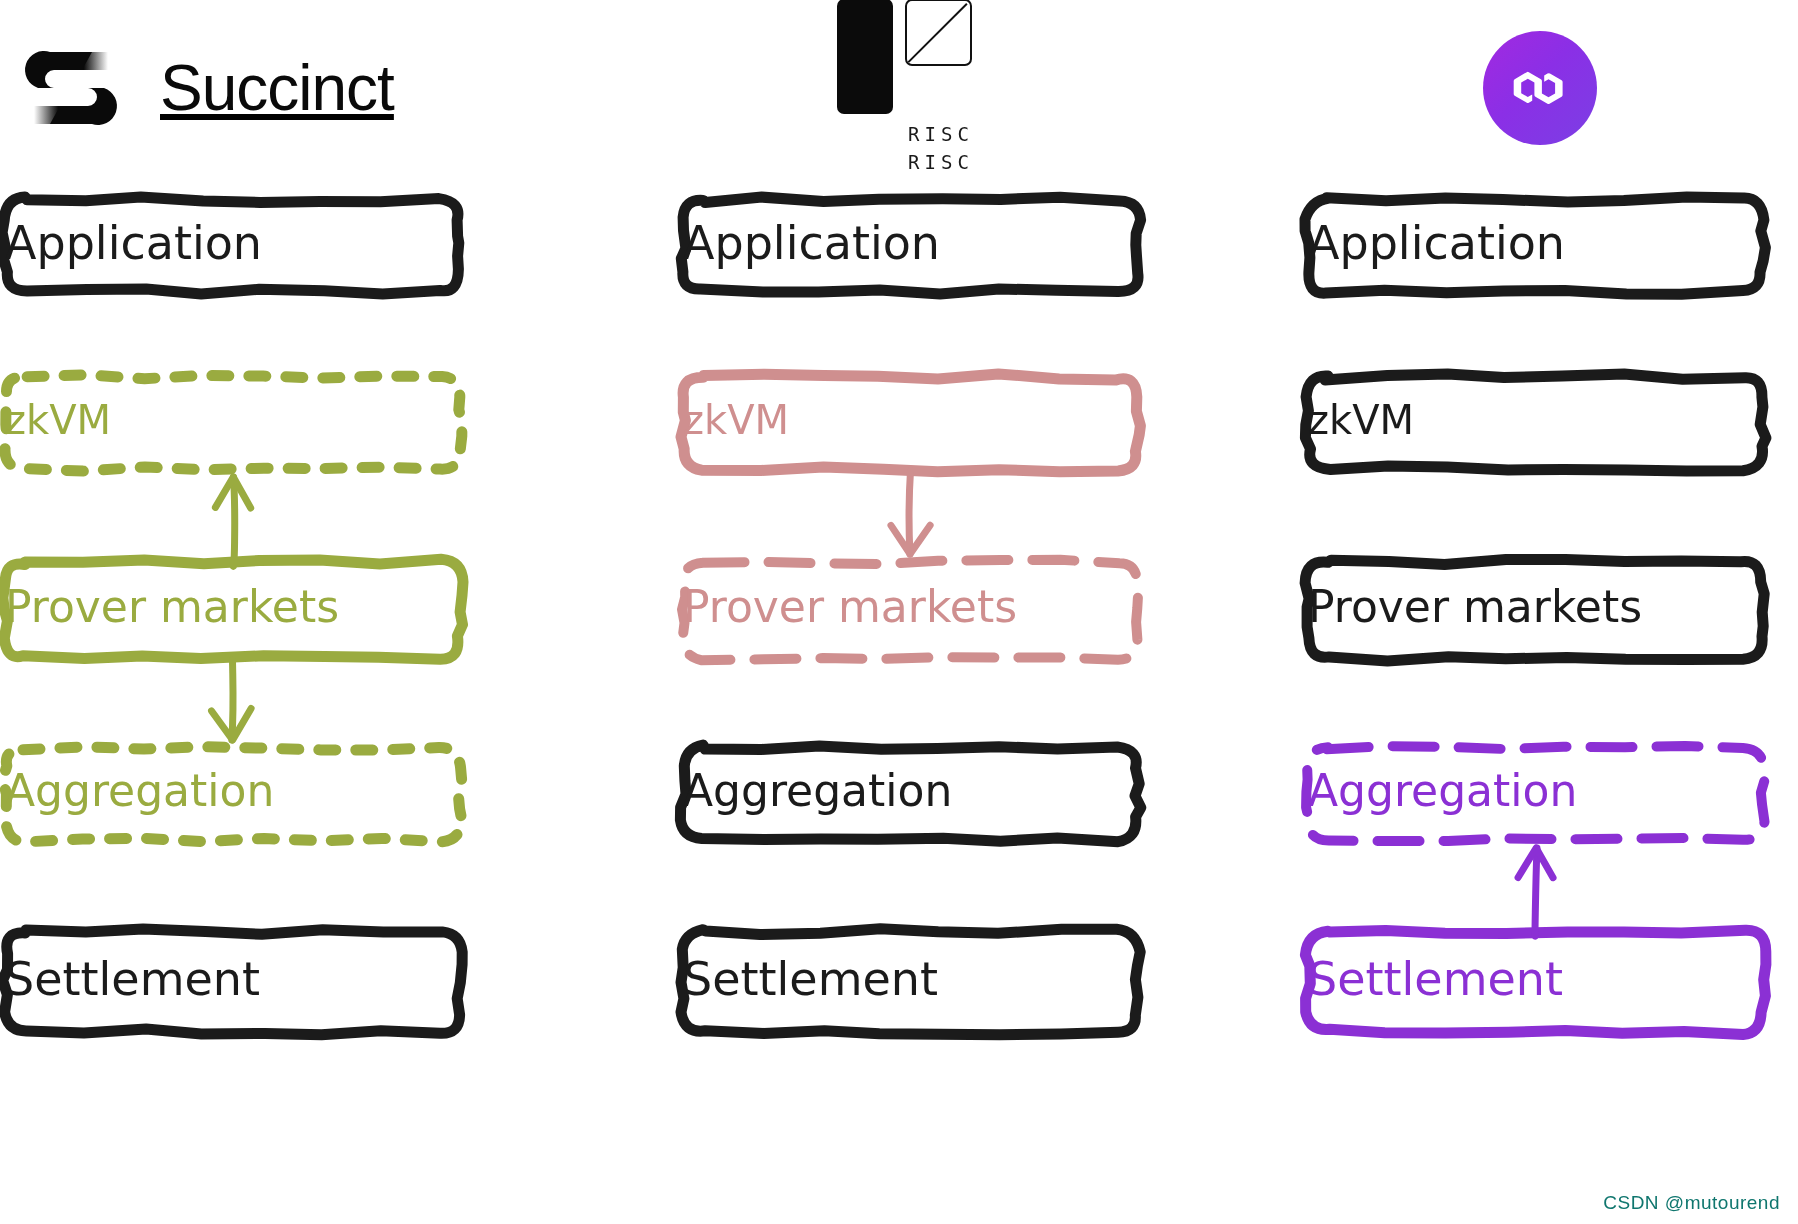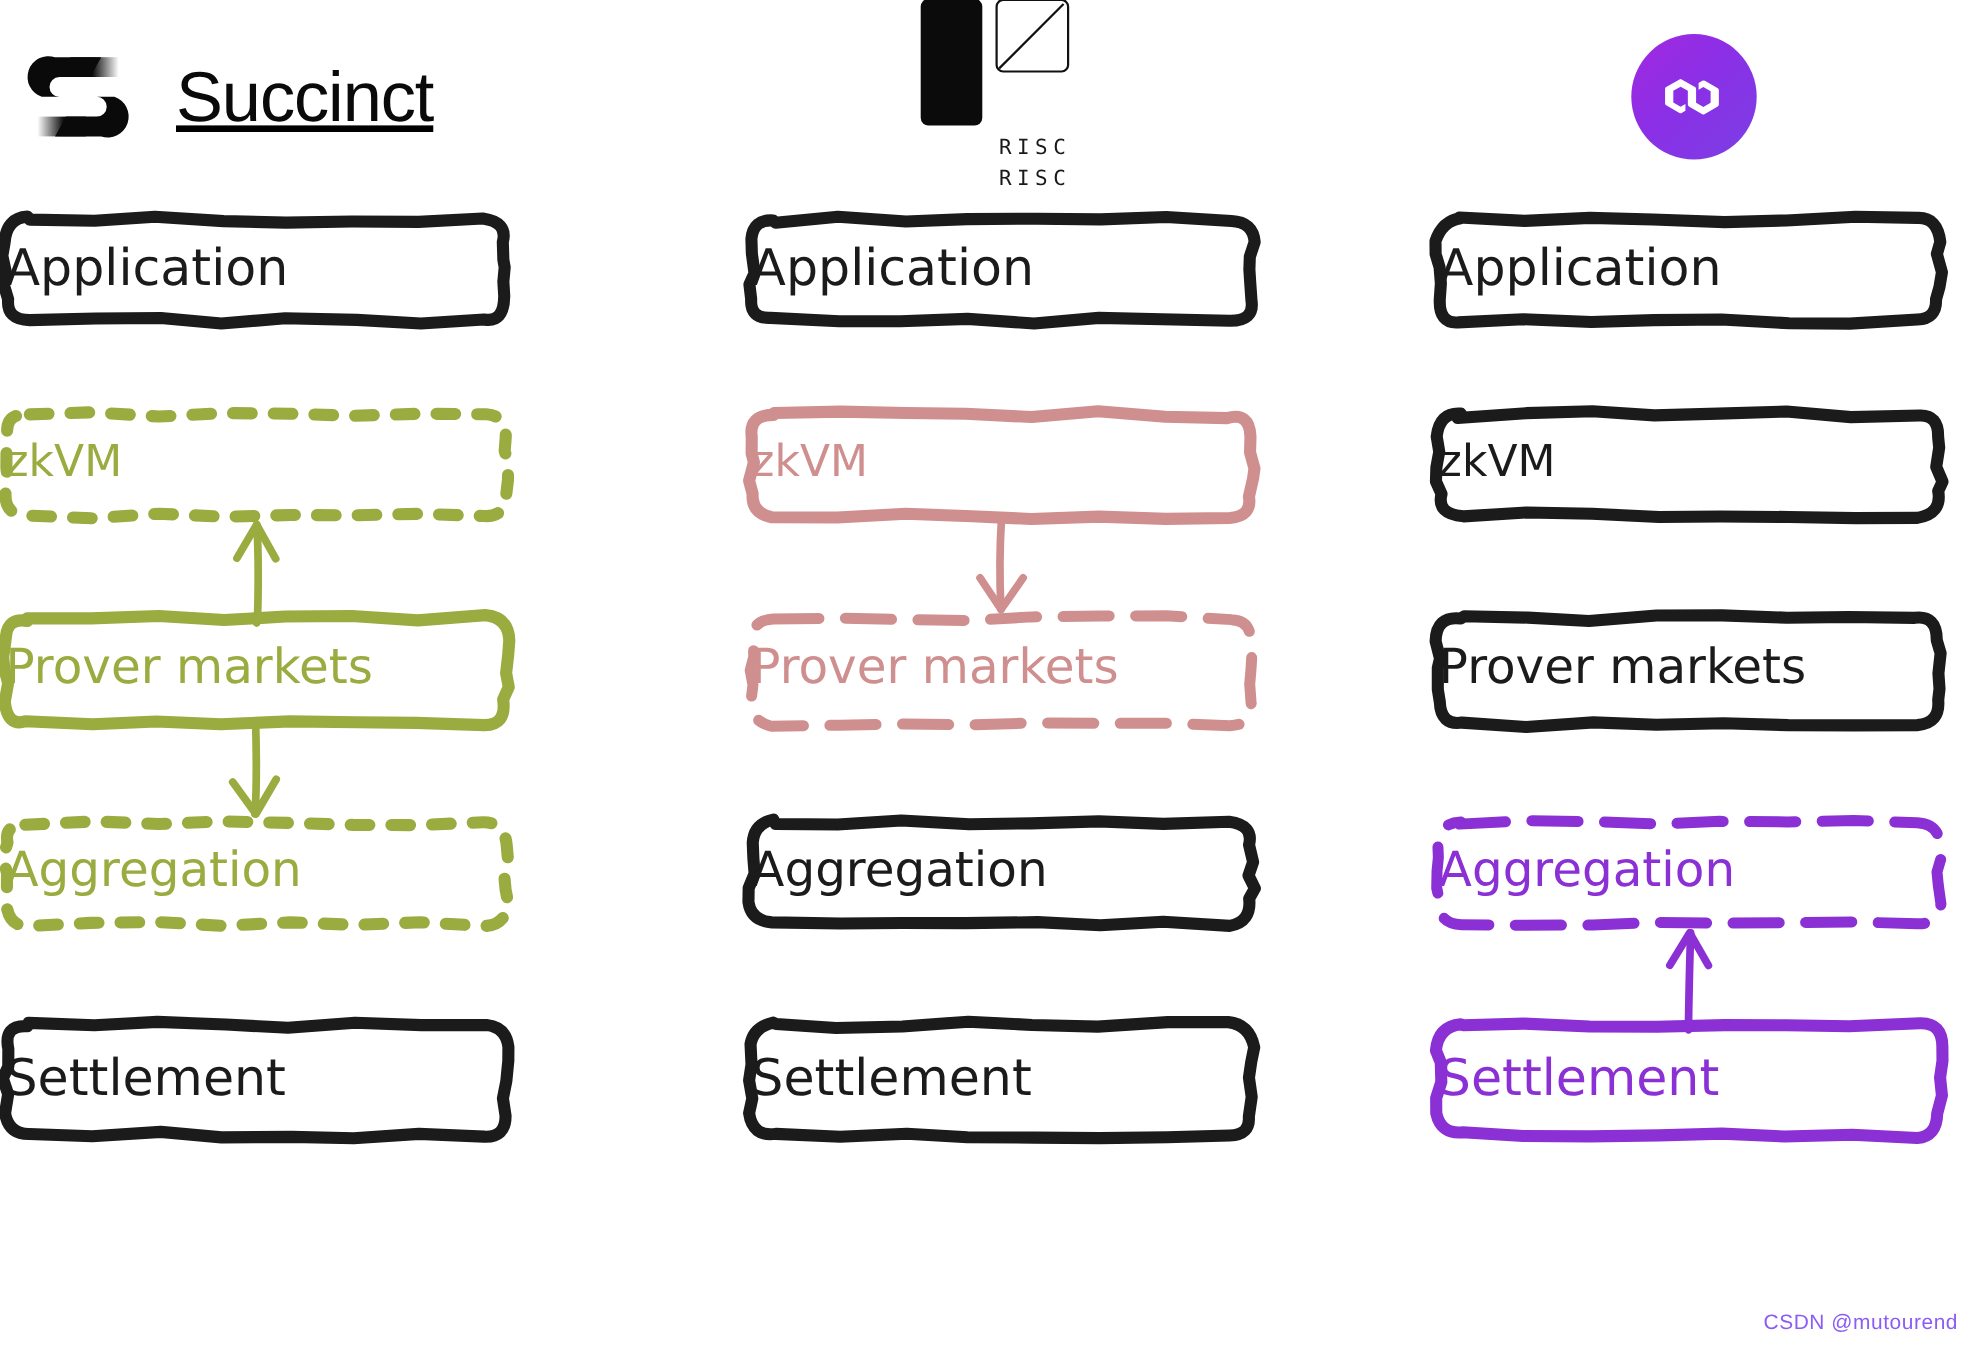--- a/index.html
+++ b/index.html
@@ -140,21 +140,21 @@
     user-select: none;
   }
 
   
   .watermark {
     position: absolute;
     right: 18px;
     bottom: 10px;
     font-family: "Liberation Sans", sans-serif;
     font-size: 19px;
-    color: #8b5cf6;
+    color: #0f766e;
     letter-spacing: 0.5px;
   }
 </style>
 </head>
 <body>
 
 <div id="diagram">
 
   <div class="logo-row">
 

